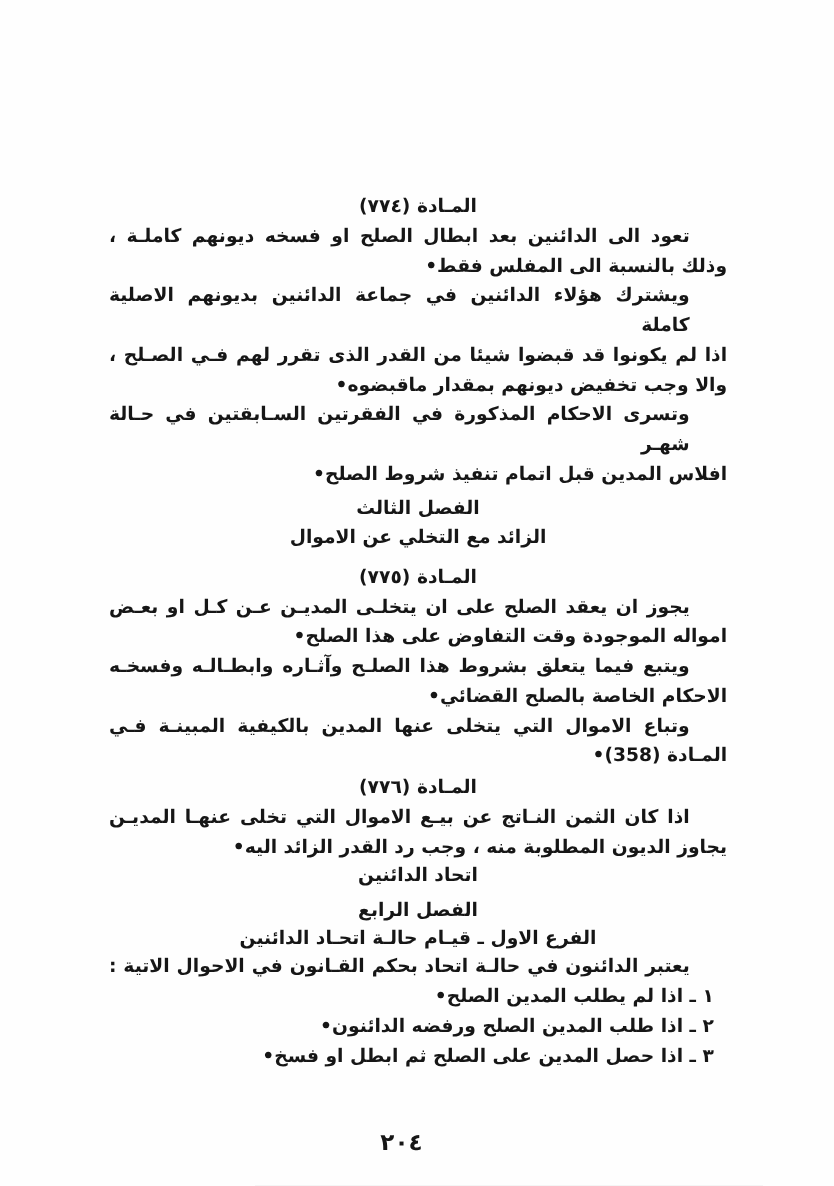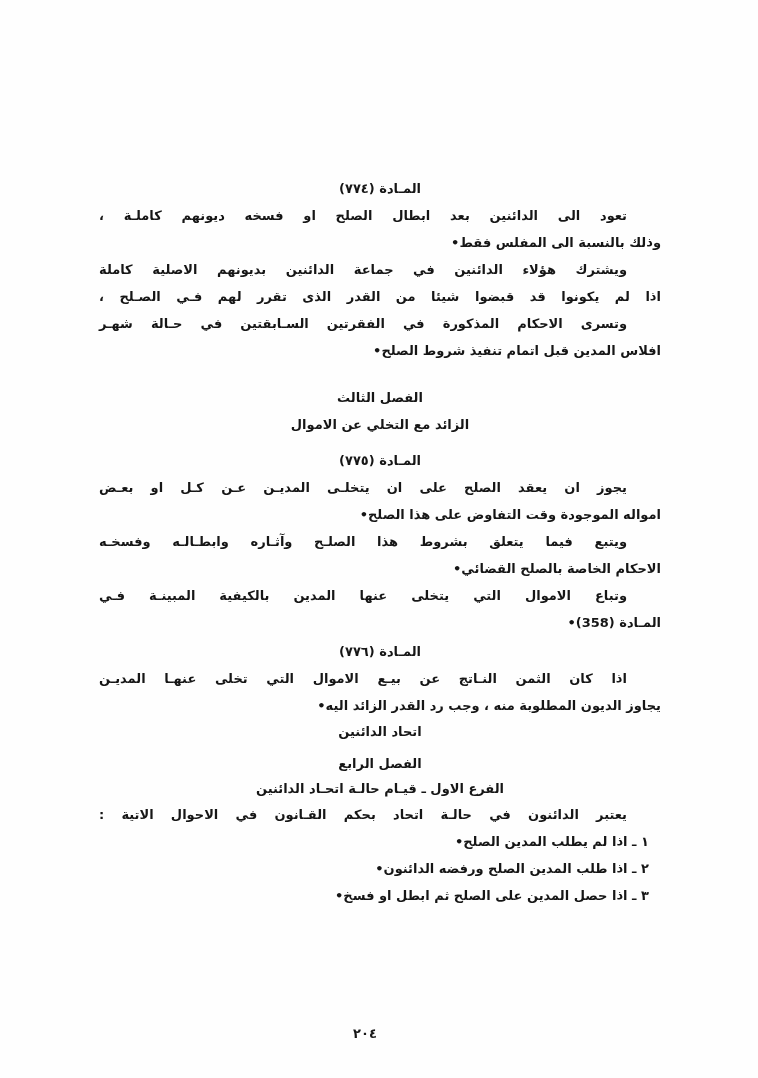--- a/index.html
+++ b/index.html
@@ -12,57 +12,58 @@
     overflow: hidden;
     font-family: "DejaVu Sans", sans-serif;
     color: #161616;
   }
   .doc {
     position: absolute;
     top: 175px;
     right: 97px;
     width: 562px;
     direction: rtl;
-    font-size: 13px;
+    font-size: 17px;
     font-weight: bold;
     line-height: 27px;
     letter-spacing: 0.2px;
   }
   .h   { text-align: center; }
   .jf  { text-align: justify; text-align-last: justify; padding-right: 34px; }
   .j   { text-align: justify; text-align-last: justify; }
   .r   { text-align: right; }
   .li  { text-align: right; padding-right: 12px; }
   .tight { line-height: 25px; }
   .gap-xs { margin-top: 2px; text-align: center; }
-  .gap-sm { margin-top: 20px; }
+  .gap-sm { margin-top: 4px; }
   .gap-md { margin-top: 9px; }
   .gap-lg { margin-top: 7px; }
   .footer {
     position: absolute;
     top: 1026px;
     left: 0;
     width: 100%;
     text-align: center;
     direction: rtl;
-    font-size: 13px;
+    font-size: 21px;
     font-weight: bold;
   }
   .footer span { position: relative; left: -14px; }
 </style>
 </head>
 <body>
 
 <div class="page">
   <div class="doc">
     <div class="h">المـادة (٧٧٤)</div>
     <div class="jf">تعود الى الدائنين بعد ابطال الصلح او فسخه ديونهم كاملـة ،</div>
     <div class="r">وذلك بالنسبة الى المفلس فقط•</div>
     <div class="jf">ويشترك هؤلاء الدائنين في جماعة الدائنين بديونهم الاصلية كاملة</div>
     <div class="j">اذا لم يكونوا قد قبضوا شيئا من القدر الذى تقرر لهم فـي الصـلح ،</div>
+    <div class="r">والا وجب تخفيض ديونهم بمقدار ماقبضوه•</div>
     <div class="jf">وتسرى الاحكام المذكورة في الفقرتين السـابقتين في حـالة شهـر</div>
     <div class="r">افلاس المدين قبل اتمام تنفيذ شروط الصلح•</div>
 
     <div class="h gap-sm">الفصل الثالث</div>
     <div class="h">الزائد مع التخلي عن الاموال</div>
 
     <div class="h gap-md">المـادة (٧٧٥)</div>
     <div class="jf">يجوز ان يعقد الصلح على ان يتخلـى المديـن عـن كـل او بعـض</div>
     <div class="r">امواله الموجودة وقت التفاوض على هذا الصلح•</div>
     <div class="jf">ويتبع فيما يتعلق بشروط هذا الصلـح وآثـاره وابطـالـه وفسخـه</div>

